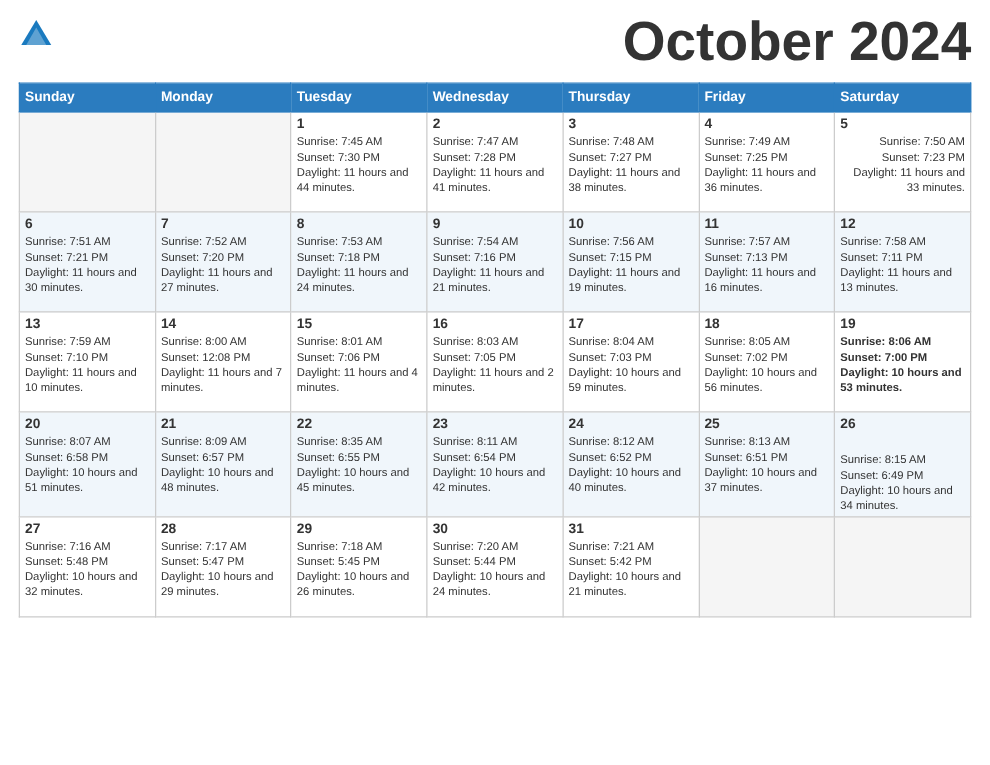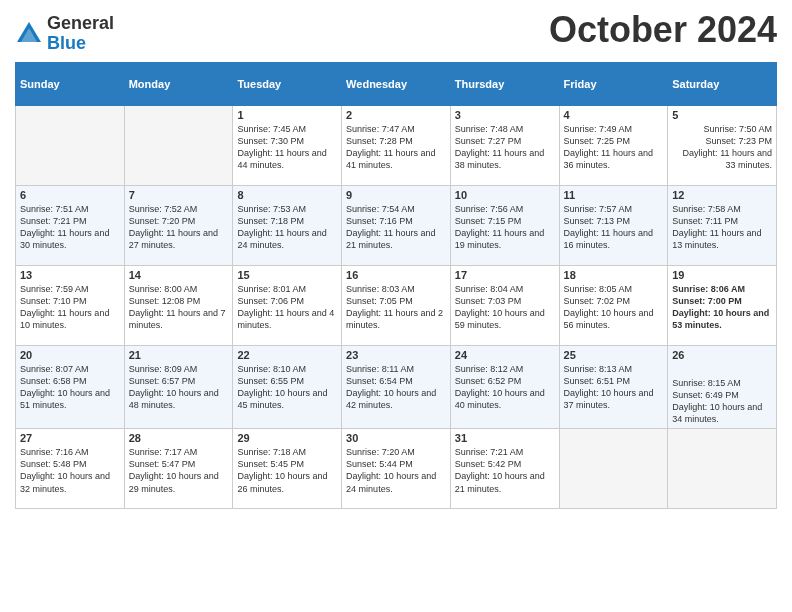--- a/index.html
+++ b/index.html
@@ -38,40 +38,40 @@
     .logo-blue { color: #1a7abf; }
     .logo-icon {
       width: 28px;
       height: 28px;
       margin-right: 4px;
     }
     .title-block {
       text-align: right;
     }
     .month-title {
-      font-size: 36px;
+      font-size: 44px;
       font-weight: bold;
       color: #333;
       line-height: 1.1;
     }
     .location {
       font-size: 14px;
       color: #555;
     }
     table {
       width: 100%;
       border-collapse: collapse;
       table-layout: fixed;
     }
     th {
       background-color: #2b7cbf;
       color: #fff;
       font-size: 11px;
       font-weight: bold;
-      padding: 15px 4px;
+      padding: 5px 4px;
       text-align: left;
       border: 1px solid #2b7cbf;
     }
     td {
       vertical-align: top;
       border: 1px solid #ccc;
       padding: 3px 4px;
       font-size: 9px;
       color: #333;
       height: 80px;
@@ -100,24 +100,20 @@
 </head>
 <body>
 
 <div class="page">
   <div class="header">
     <div class="logo">
       <svg class="logo-icon" viewBox="0 0 28 28">
         <polygon points="14,2 26,22 2,22" fill="#1a7abf"></polygon>
         <polygon points="14,8 22,22 6,22" fill="#fff" opacity="0.3"></polygon>
       </svg>
-      <div class="logo-text">
-        <span class="logo-general">General</span>
-        <span class="logo-blue">Blue</span>
-      </div>
     </div>
     <div class="title-block">
       <div class="month-title">October 2024</div>
     </div>
   </div>
 
   <table>
     <thead>
       <tr>
       <th>Sunday</th>
@@ -260,21 +256,21 @@
 Daylight: 10 hours and 51 minutes.</div>
           </td>
           <td>
             <span class="day-number">21</span>
             <div class="day-info" style="white-space: pre-wrap;">Sunrise: 8:09 AM
 Sunset: 6:57 PM
 Daylight: 10 hours and 48 minutes.</div>
           </td>
           <td>
             <span class="day-number">22</span>
-            <div class="day-info" style="white-space: pre-wrap;">Sunrise: 8:10 AM
+            <div class="day-info" style="white-space: pre-wrap;">Sunrise: 8:35 AM
 Sunset: 6:55 PM
 Daylight: 10 hours and 45 minutes.</div>
           </td>
           <td>
             <span class="day-number">23</span>
             <div class="day-info" style="white-space: pre-wrap;">Sunrise: 8:11 AM
 Sunset: 6:54 PM
 Daylight: 10 hours and 42 minutes.</div>
           </td>
           <td>

